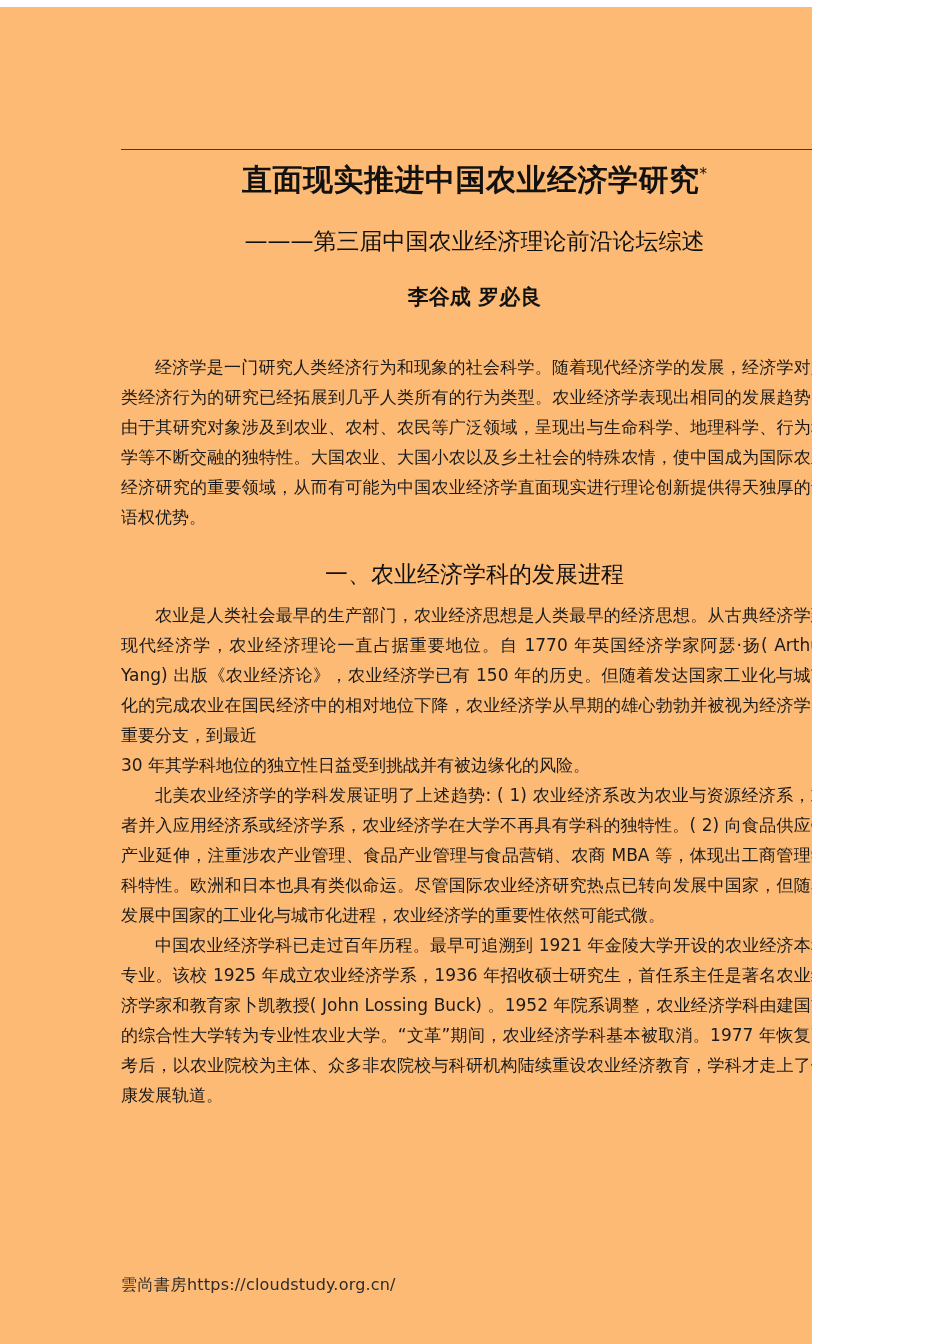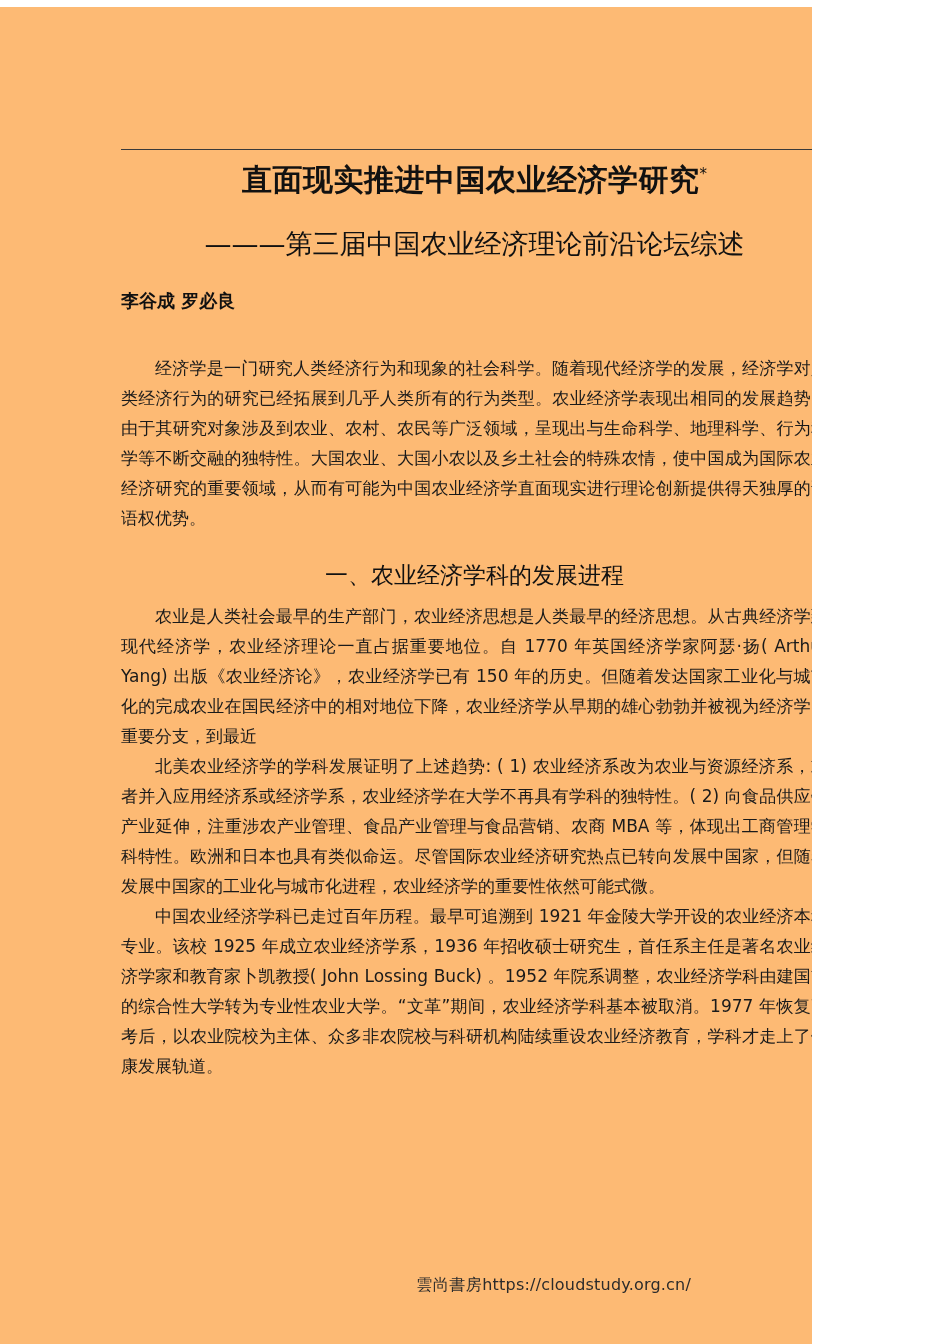--- a/index.html
+++ b/index.html
@@ -48,28 +48,29 @@
   }
   .title .asterisk {
     font-size: 15px;
     vertical-align: super;
     font-weight: 400;
     letter-spacing: 0;
   }
   .subtitle {
     margin-top: 24px;
     text-align: center;
-    font-size: 27px;
+    font-size: 23px;
     line-height: 1.4;
     font-weight: 400;
     color: #111111;
   }
   .authors {
     margin-top: 26px;
-    font-size: 18px;
+    text-align: center;
+    font-size: 21px;
     font-weight: 700;
     line-height: 1.4;
     color: #111111;
   }
 
   
   .para {
     margin: 0;
     font-size: 17px;
     line-height: 30px;
@@ -99,21 +100,21 @@
     color: #111111;
   }
 
   
   .footer {
     position: absolute;
     left: 121px;
     right: 121px;
     top: 1268px;
     display: flex;
-    justify-content: flex-end;
+    justify-content: flex-start;
     align-items: baseline;
     font-size: 16px;
     color: #2b2b2b;
   }
   .footer-left { letter-spacing: 0.5px; }
   .footer-right { letter-spacing: 0.2px; }
 </style>
 </head>
 <body>
 
@@ -126,20 +127,21 @@
 
     <div class="subtitle">———第三届中国农业经济理论前沿论坛综述</div>
 
     <div class="authors">李谷成 罗必良</div>
 
     <p class="para indent first">经济学是一门研究人类经济行为和现象的社会科学。随着现代经济学的发展，经济学对人类经济行为的研究已经拓展到几乎人类所有的行为类型。农业经济学表现出相同的发展趋势。由于其研究对象涉及到农业、农村、农民等广泛领域，呈现出与生命科学、地理科学、行为科学等不断交融的独特性。大国农业、大国小农以及乡土社会的特殊农情，使中国成为国际农业经济研究的重要领域，从而有可能为中国农业经济学直面现实进行理论创新提供得天独厚的话语权优势。</p>
 
     <h2 class="section-heading">一、农业经济学科的发展进程</h2>
 
     <p class="para indent">农业是人类社会最早的生产部门，农业经济思想是人类最早的经济思想。从古典经济学到现代经济学，农业经济理论一直占据重要地位。自 1770 年英国经济学家阿瑟·扬( Arthur Yang) 出版《农业经济论》，农业经济学已有 150 年的历史。但随着发达国家工业化与城市化的完成农业在国民经济中的相对地位下降，农业经济学从早期的雄心勃勃并被视为经济学的重要分支，到最近</p>
+    <p class="para noindent lastline">30 年其学科地位的独立性日益受到挑战并有被边缘化的风险。</p>
 
 
     <p class="para indent">北美农业经济学的学科发展证明了上述趋势: ( 1) 农业经济系改为农业与资源经济系，或者并入应用经济系或经济学系，农业经济学在大学不再具有学科的独特性。( 2) 向食品供应链产业延伸，注重涉农产业管理、食品产业管理与食品营销、农商 MBA 等，体现出工商管理学科特性。欧洲和日本也具有类似命运。尽管国际农业经济研究热点已转向发展中国家，但随着发展中国家的工业化与城市化进程，农业经济学的重要性依然可能式微。</p>
 
     <p class="para indent">中国农业经济学科已走过百年历程。最早可追溯到 1921 年金陵大学开设的农业经济本科专业。该校 1925 年成立农业经济学系，1936 年招收硕士研究生，首任系主任是著名农业经济学家和教育家卜凯教授( John Lossing Buck) 。1952 年院系调整，农业经济学科由建国前的综合性大学转为专业性农业大学。“文革”期间，农业经济学科基本被取消。1977 年恢复高考后，以农业院校为主体、众多非农院校与科研机构陆续重设农业经济教育，学科才走上了健康发展轨道。</p>
 
   </div>
 
   <div class="footer">
     <span class="footer-left">雲尚書房</span>

